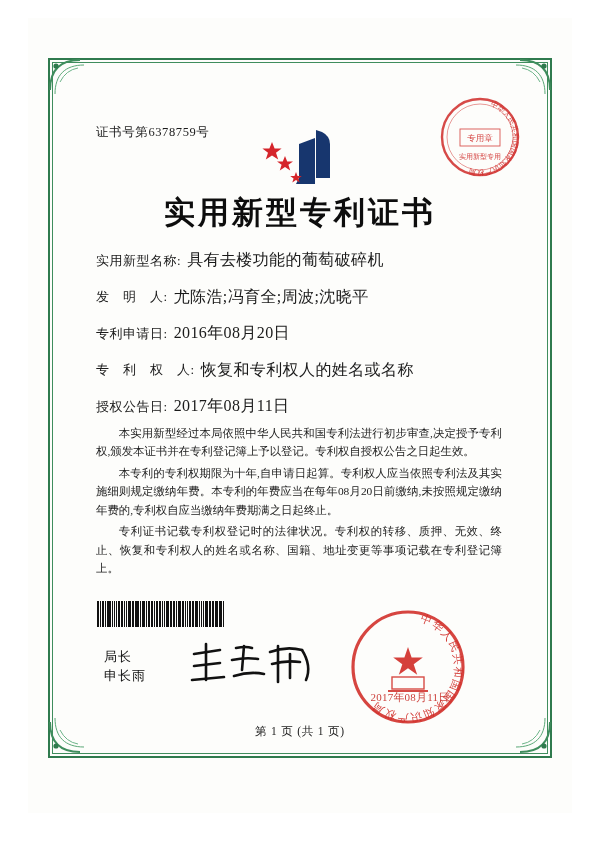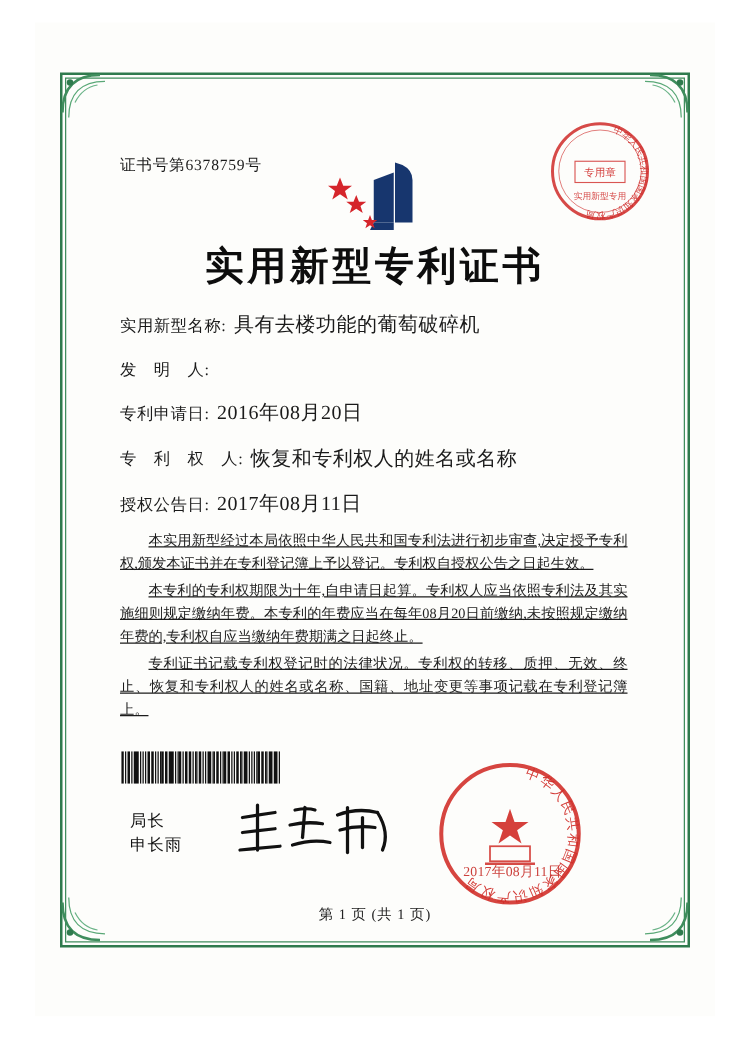--- a/index.html
+++ b/index.html
@@ -141,21 +141,20 @@
     top: 424px;
     width: 406px;
     font-size: 11.4px;
     line-height: 1.62;
     color: #1c1c1c;
     text-align: justify;
   }
   .body-text p {
     margin: 0 0 3px 0;
     text-indent: 2em;
-    text-decoration: underline;
   }
 
   
   .barcode {
     position: absolute;
     left: 97px;
     top: 601px;
     width: 128px;
     height: 26px;
     display: flex;
@@ -278,20 +277,21 @@
 
   <div class="title">实用新型专利证书</div>
 
   <div class="fields">
     <div class="field-row">
       <span class="field-label">实用新型名称:</span>
       <span class="field-value">具有去楼功能的葡萄破碎机</span>
     </div>
     <div class="field-row">
       <span class="field-label">发　明　人:</span>
+      <span class="field-value">尤陈浩;冯育全;周波;沈晓平</span>
     </div>
     <div class="field-row">
       <span class="field-label">专利申请日:</span>
       <span class="field-value">2016年08月20日</span>
     </div>
     <div class="field-row">
       <span class="field-label">专　利　权　人:</span>
       <span class="field-value">恢复和专利权人的姓名或名称</span>
     </div>
     <div class="field-row">

